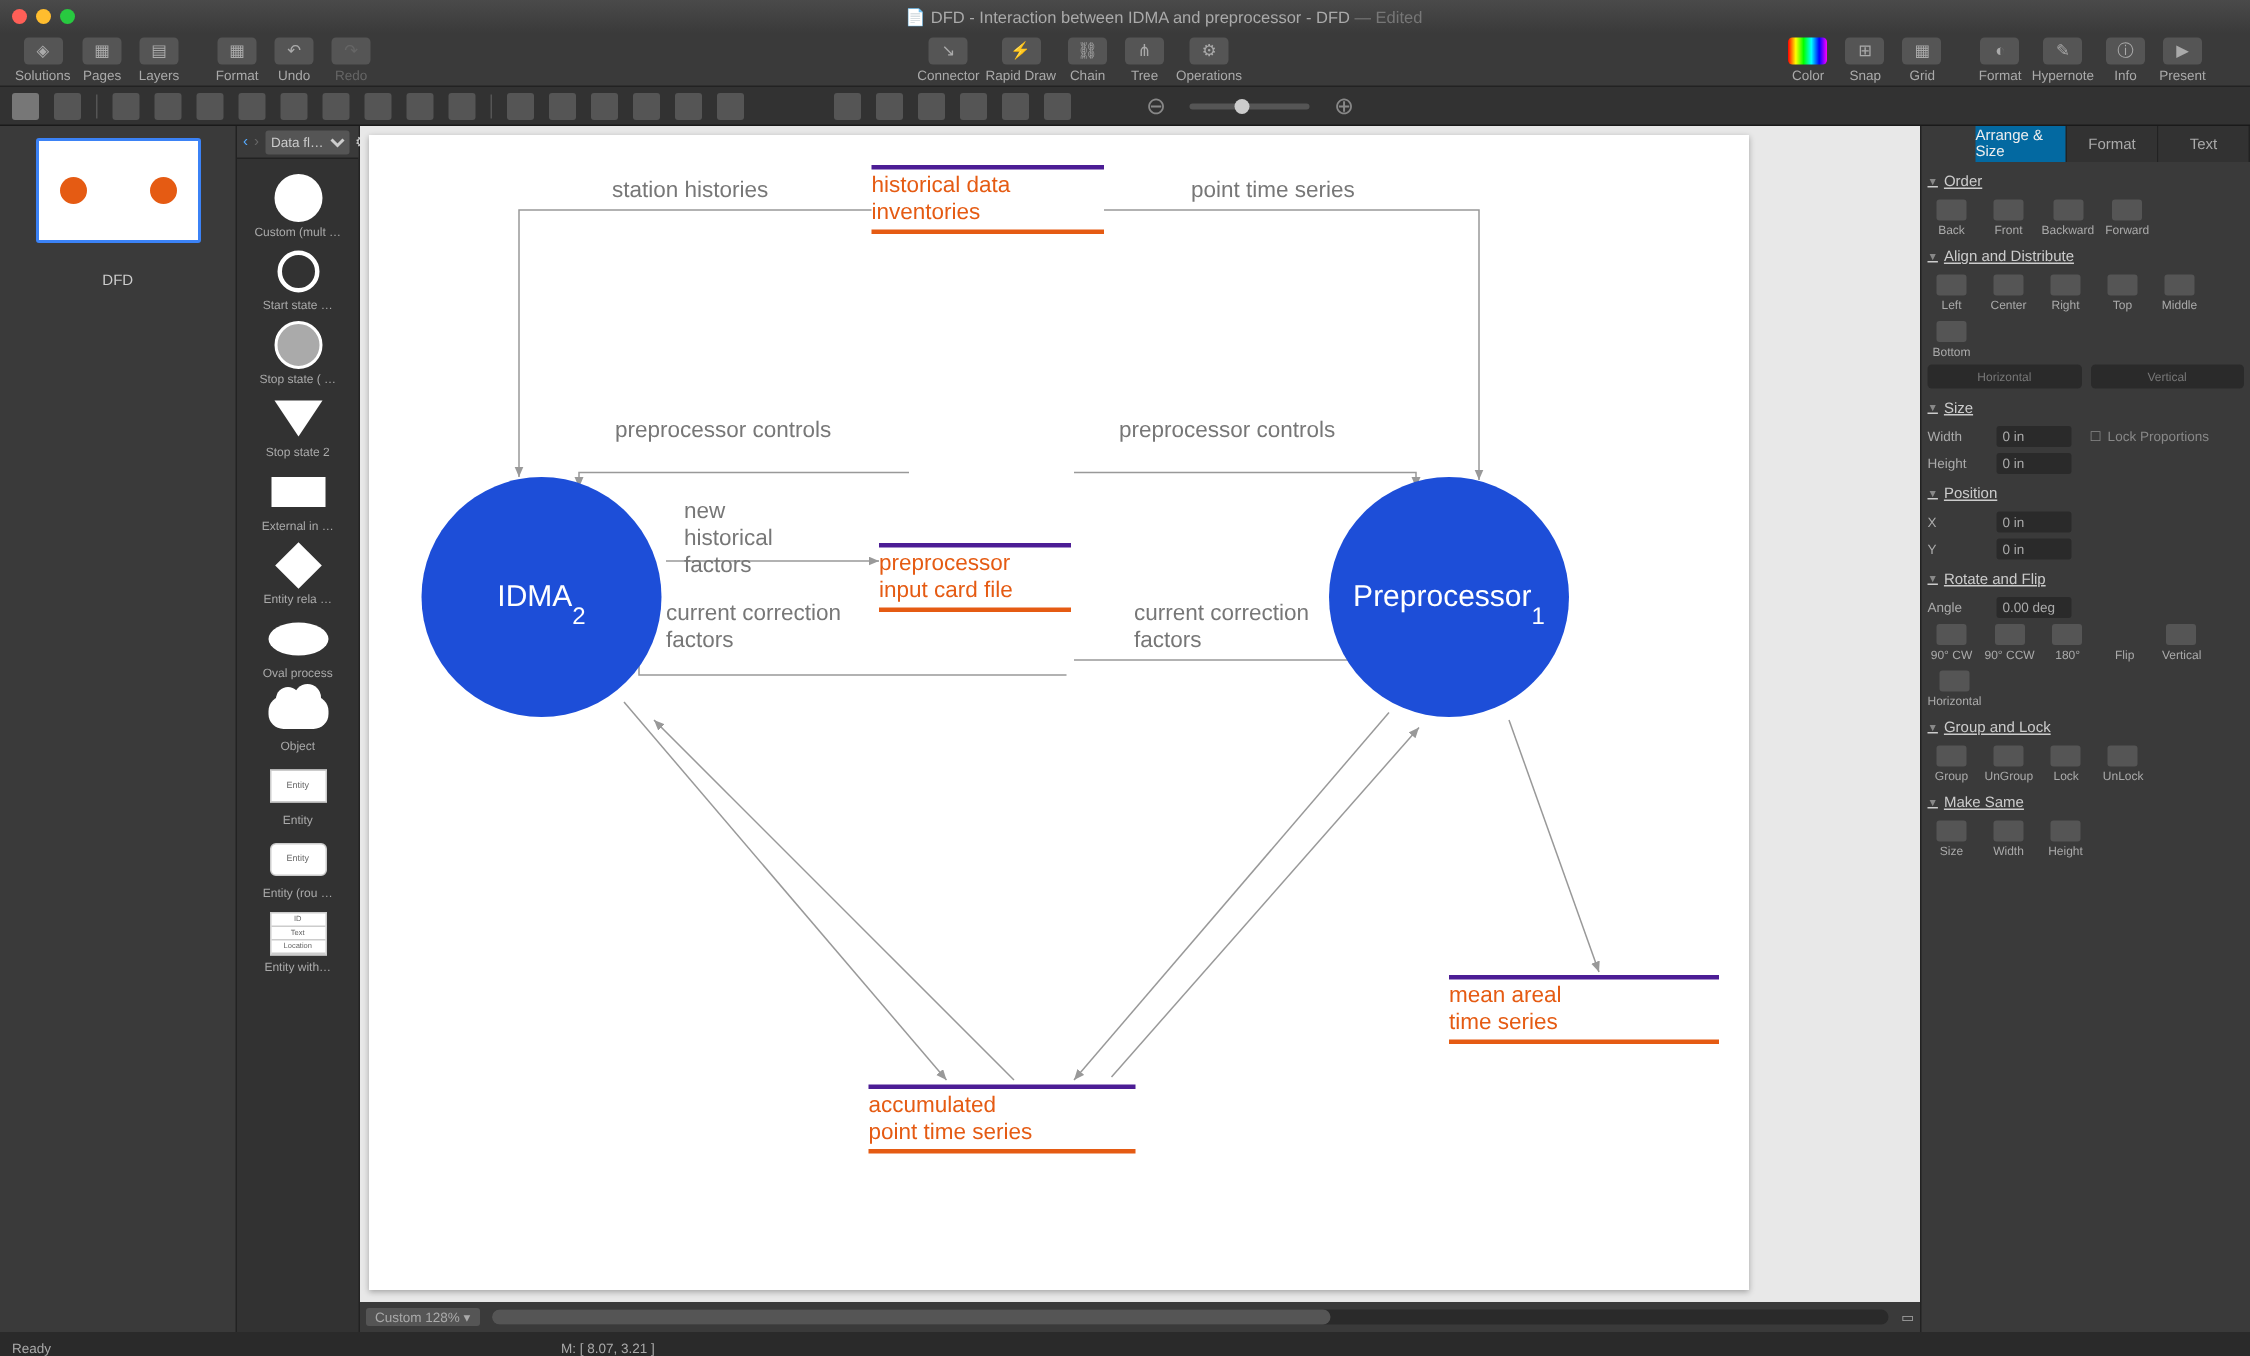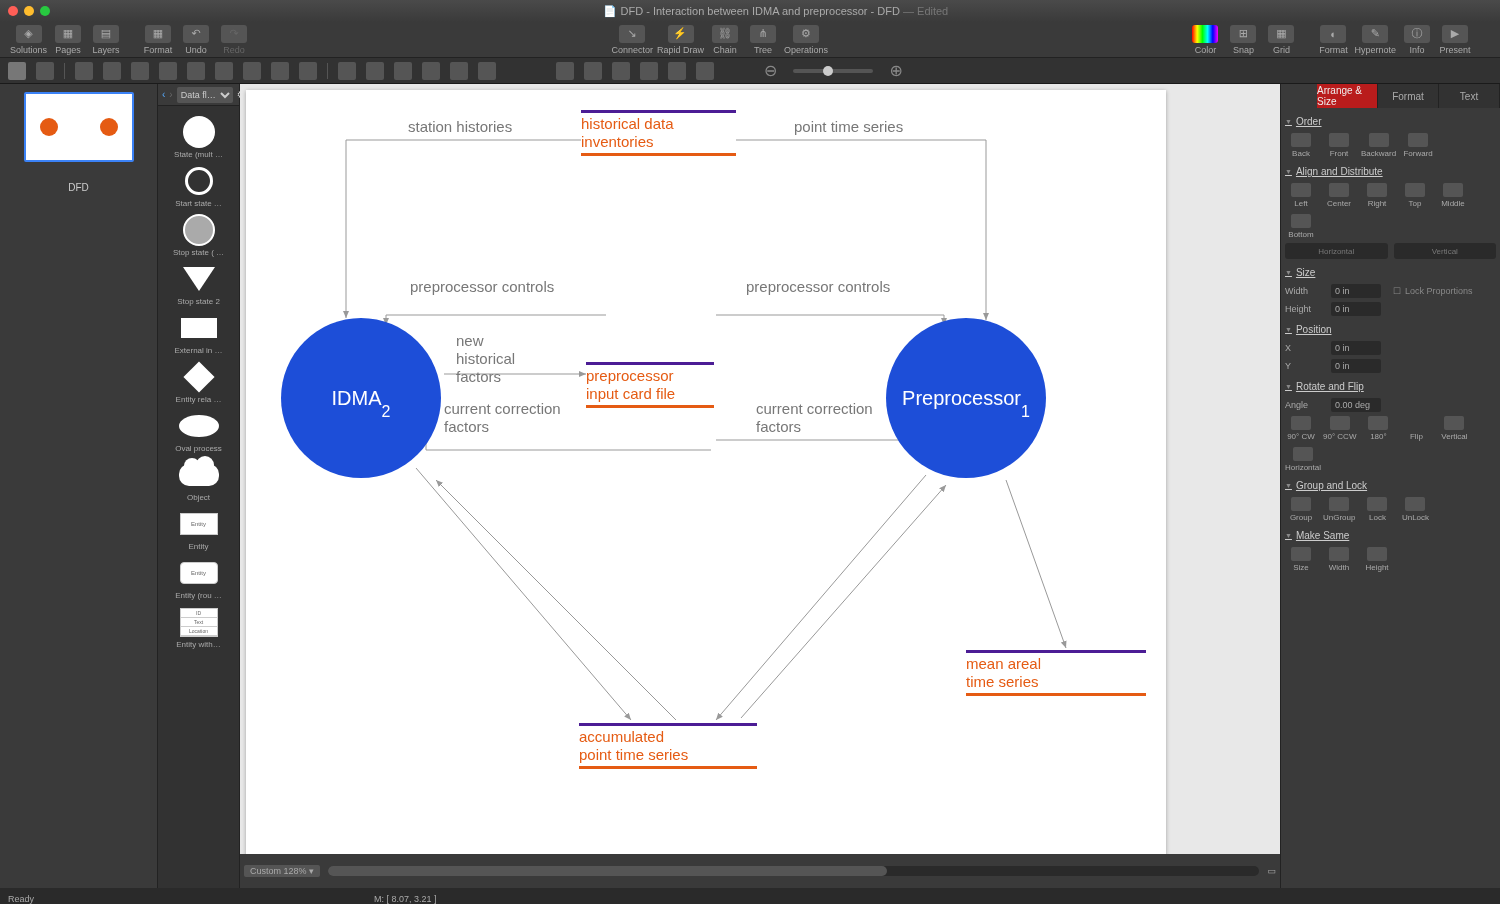--- a/index.html
+++ b/index.html
@@ -70,30 +70,30 @@
 .process { position:absolute; width:160px; height:160px; background:#1d4ed8; border-radius:50%; color:#fff; display:flex; flex-direction:row; align-items:center; justify-content:center; font-size:20px; }
 .process .pname { font-weight:400; }
 .process .pnum { margin-top:28px; font-size:16px; }
 .datastore { position:absolute; color:#e55b13; font-size:15px; line-height:1.2; padding:2px 0; border-top:3px solid #4c1d95; border-bottom:3px solid #e55b13; }
 .flowlabel { position:absolute; color:#777; font-size:15px; line-height:1.2; }
 
 
 .arrows { position:absolute; inset:0; pointer-events:none; }
 
 
-.canvas-bar { height:34px; background:#3a3a3a; display:flex; align-items:center; font-size:9px; color:#aaa; padding:0 4px; gap:8px;}
+.canvas-bar { height:20px; background:#3a3a3a; display:flex; align-items:center; font-size:9px; color:#aaa; padding:0 4px; gap:8px;}
 .canvas-bar .zoom { background:#555; padding:1px 6px; border-radius:2px; }
 .canvas-bar .hscroll { flex:1; height:10px; background:#2a2a2a; border-radius:5px; position:relative;}
 .canvas-bar .hscroll .hk { position:absolute; left:0; width:60%; height:100%; background:#555; border-radius:5px;}
 
 
 .inspector { width:220px; background:#3a3a3a; border-left:1px solid #222; font-size:10px; color:#aaa; display:flex; flex-direction:column; }
 .insp-tabs { display:flex; height:24px; }
 .insp-tabs .tab { flex:1; display:flex; align-items:center; justify-content:center; background:#323232; border-right:1px solid #222; }
-.insp-tabs .tab.active { background:#b91c1c; color:#eee;margin-left:36px; }
+.insp-tabs .tab.active { background:#0369a1; color:#eee;margin-left:36px; }
 .insp-body { flex:1; overflow:hidden; padding:0 4px; }
 .insp-sec { margin-top:8px; }
 .insp-sec .hdr { font-size:10px; color:#ccc; margin-bottom:6px; display:flex; align-items:center; gap:4px;text-decoration:underline;}
 .insp-sec .hdr:before { content:'▼'; font-size:7px; color:#888;}
 .btn-row { display:flex; gap:6px; margin-bottom:4px; flex-wrap:wrap;}
 .btn-row .bt { display:flex; flex-direction:column; align-items:center; gap:2px; font-size:8px; min-width:32px;}
 .btn-row .bt .bi { width:20px; height:14px; background:#555; border-radius:2px; }
 .field-row { display:flex; align-items:center; gap:6px; margin:4px 0;}
 .field-row .lbl { width:40px; font-size:9px;}
 .field-row .val { flex:0 0 50px; background:#2a2a2a; padding:2px 4px; border-radius:2px; font-size:9px;}
@@ -259,21 +259,21 @@
       <span style="color:#5af">‹</span>
       <span style="color:#666">›</span>
       <select><option>Data fl…</option></select>
       <span>⚙</span>
     </div>
     <div class="shape-list">
       <div class="shape-item">
           <div class="shp">
             <div class="circ"></div>
           </div>
-          <div class="lbl">State (mult …</div>
+          <div class="lbl">Custom (mult …</div>
         </div>
       <div class="shape-item">
           <div class="shp">
             <div class="circ ring"></div>
           </div>
           <div class="lbl">Start state …</div>
         </div>
       <div class="shape-item">
           <div class="shp">
             <div class="circ ring2"></div>

